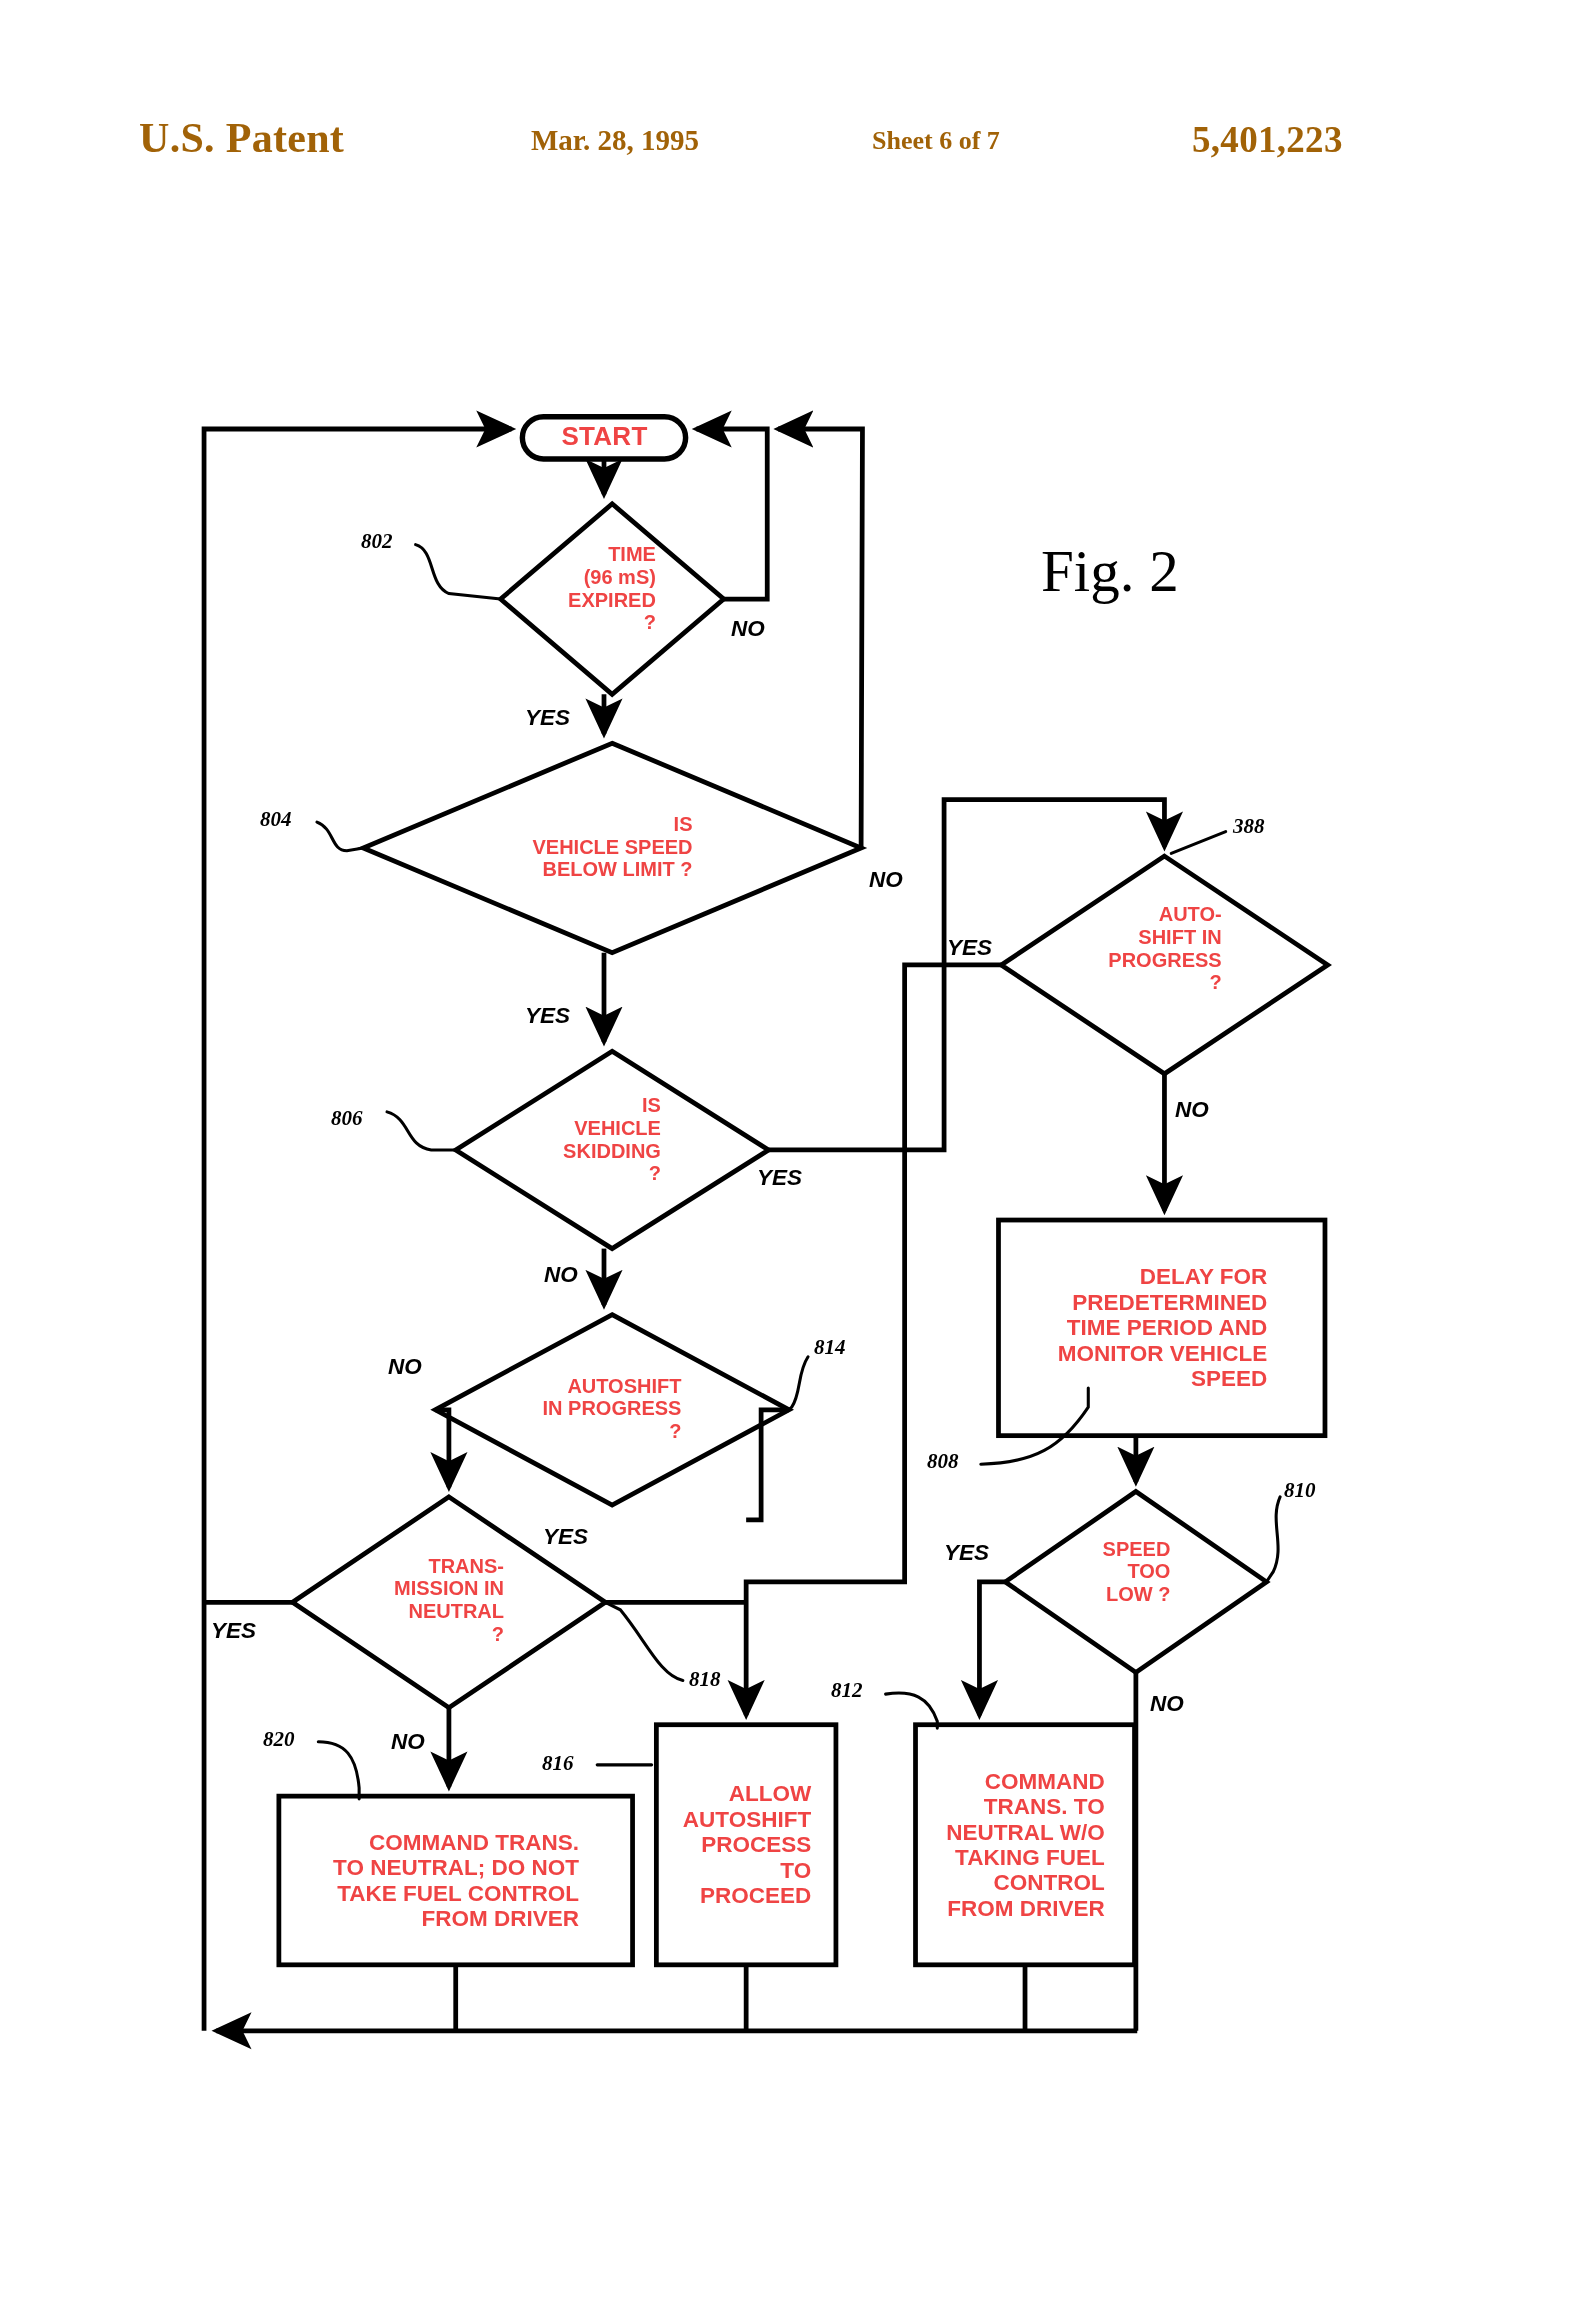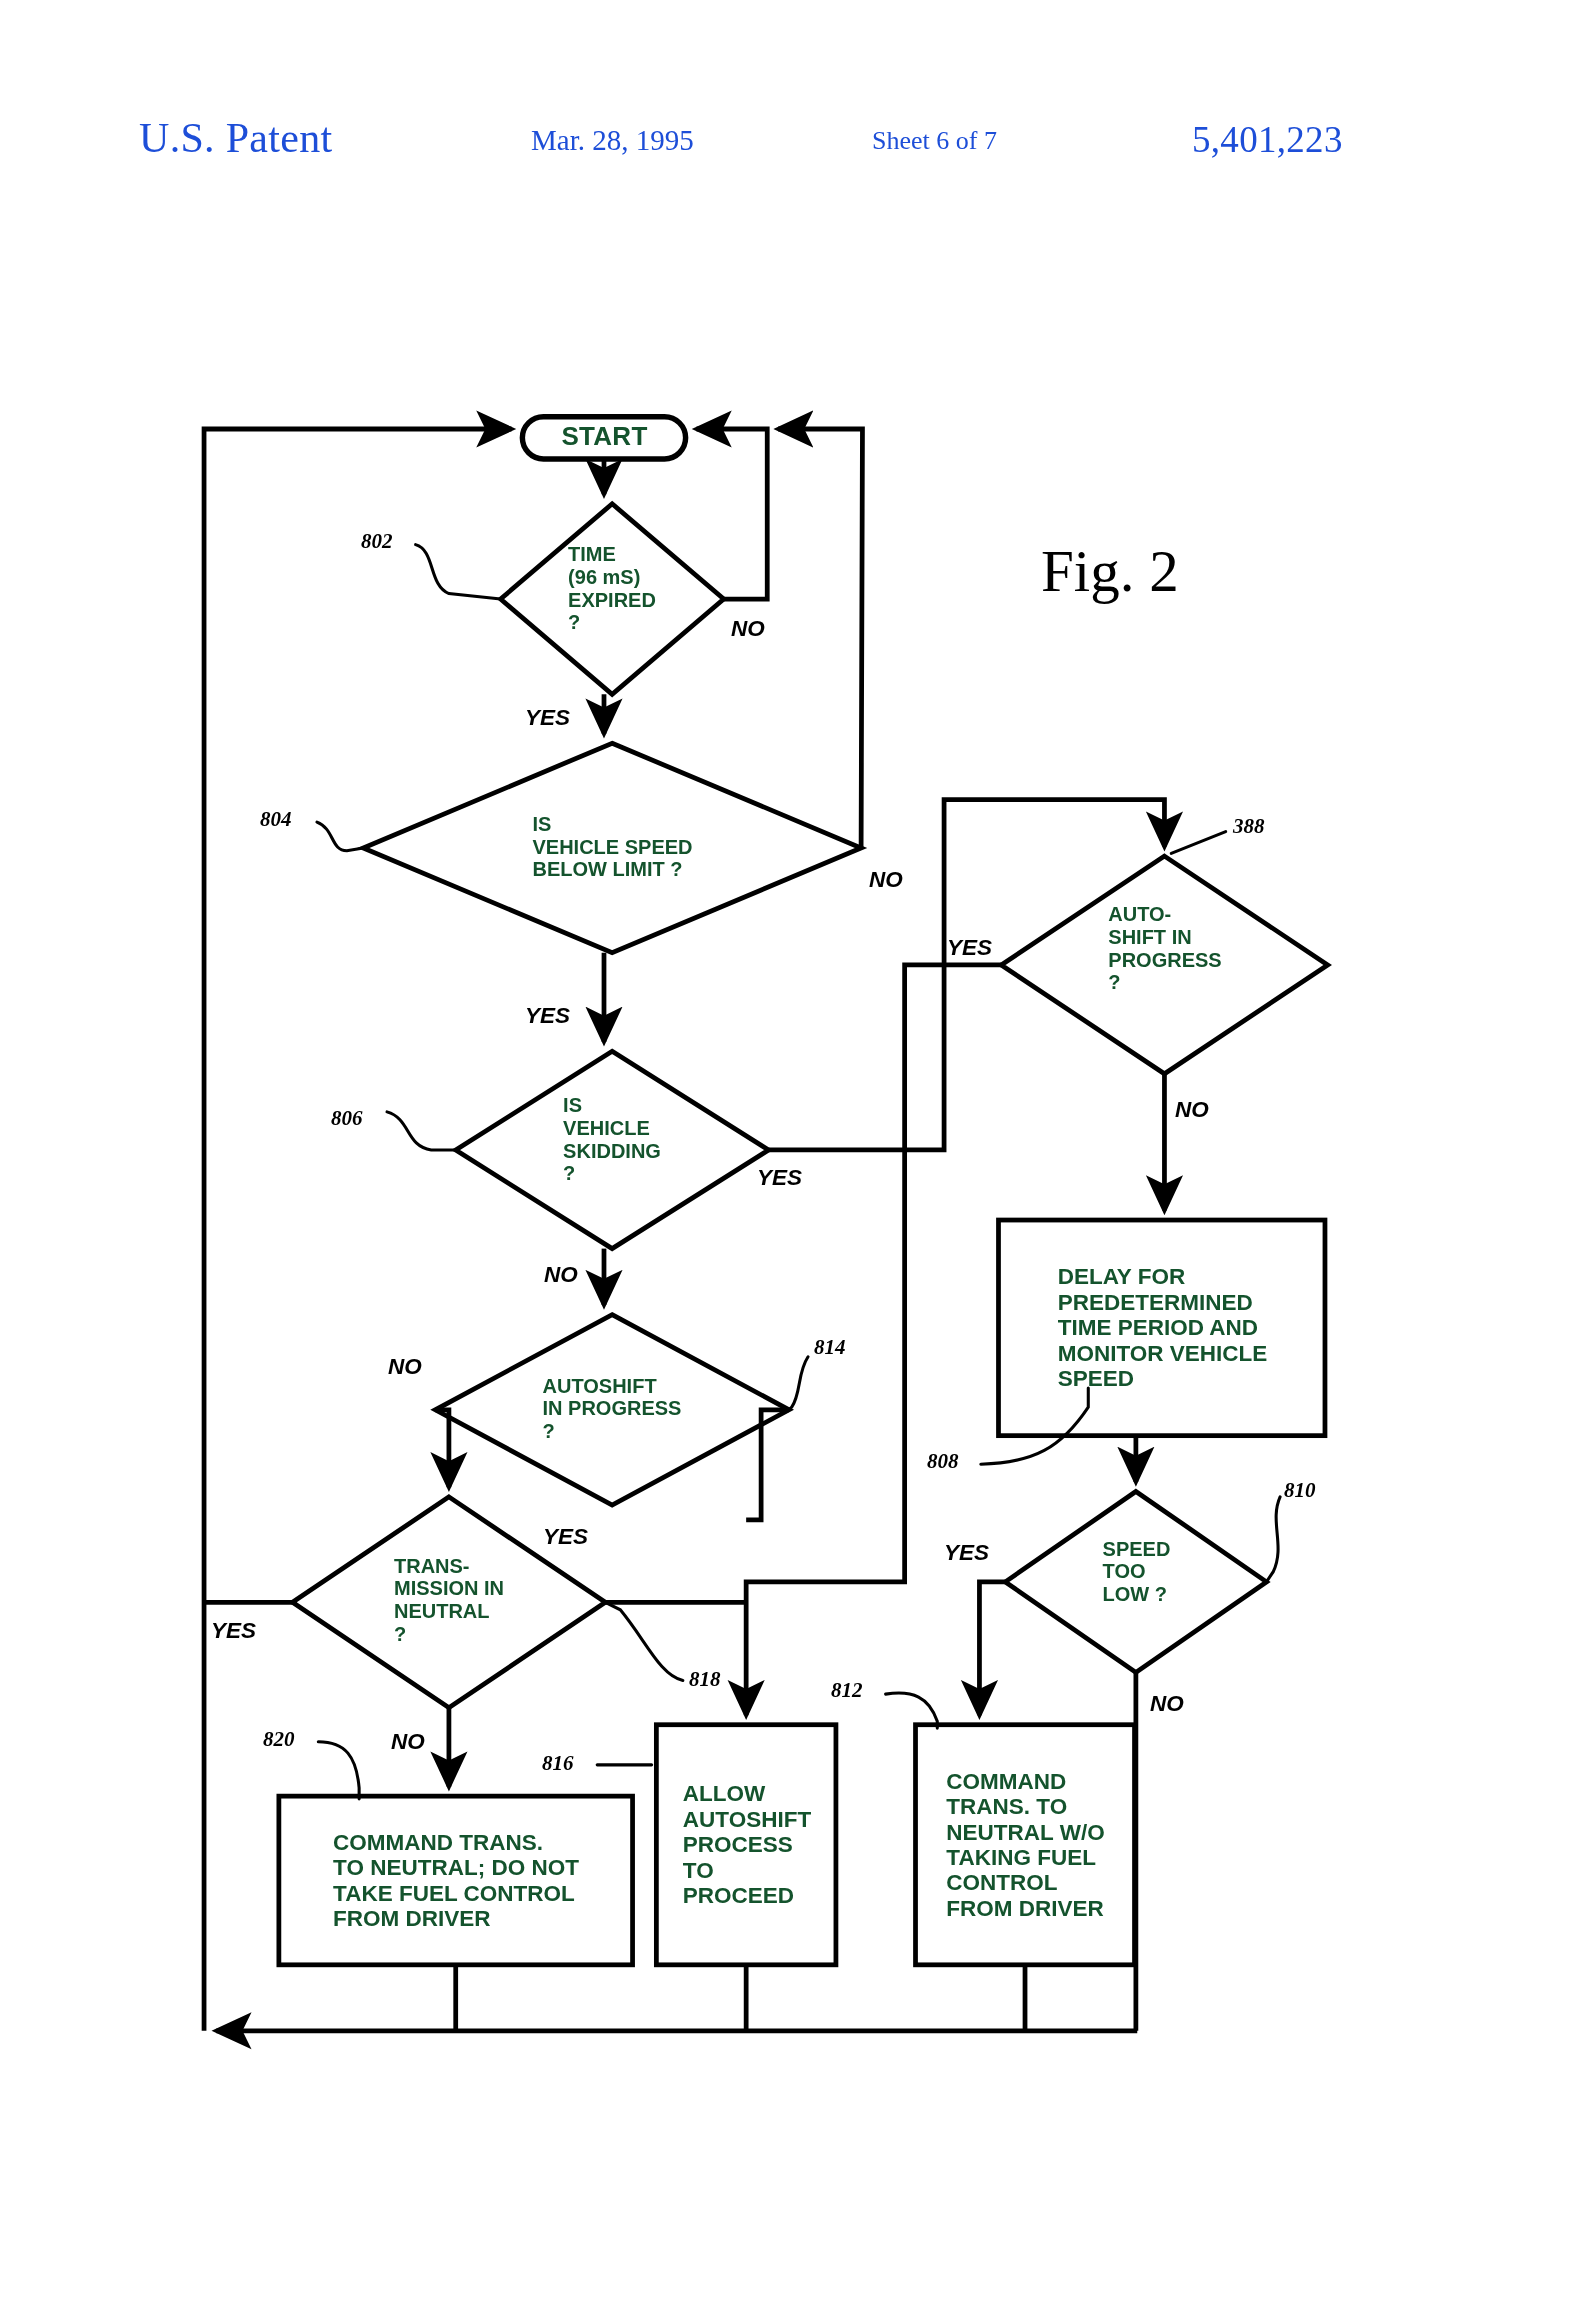--- a/index.html
+++ b/index.html
@@ -20,22 +20,22 @@
   .patent-header {
     position: absolute;
     top: 119px;
     left: 0;
     width: 1578px;
     height: 61px;
   }
   .patent-header .hdr {
     position: absolute;
     font-family: "Liberation Serif", serif;
-    font-weight: normal;
-    color: #1d4ed8;
+    font-weight: bold;
+    color: #a16207;
     white-space: nowrap;
   }
   .hdr-office {
     left: 139px;
     top: -5.4px;
     font-size: 42px;
     letter-spacing: 0.3px;
   }
   .hdr-date {
     left: 531px;
@@ -70,24 +70,24 @@
     position: absolute;
     left: 0;
     top: 0;
     width: 1578px;
     height: 2319px;
   }
 
   
   .node-text {
     position: absolute;
-    text-align: left;
+    text-align: right;
     font-family: "Liberation Sans", sans-serif;
     font-weight: bold;
-    color: #14532d;
+    color: #ef4444;
     line-height: 1.13;
     white-space: pre-line;
     display: flex;
     align-items: center;
     justify-content: center;
   }
   .t-start   { font-size: 26px; letter-spacing: 0.3px; }
   .t-dec     { font-size: 20px; }
   .t-proc    { font-size: 22.5px; }
 

